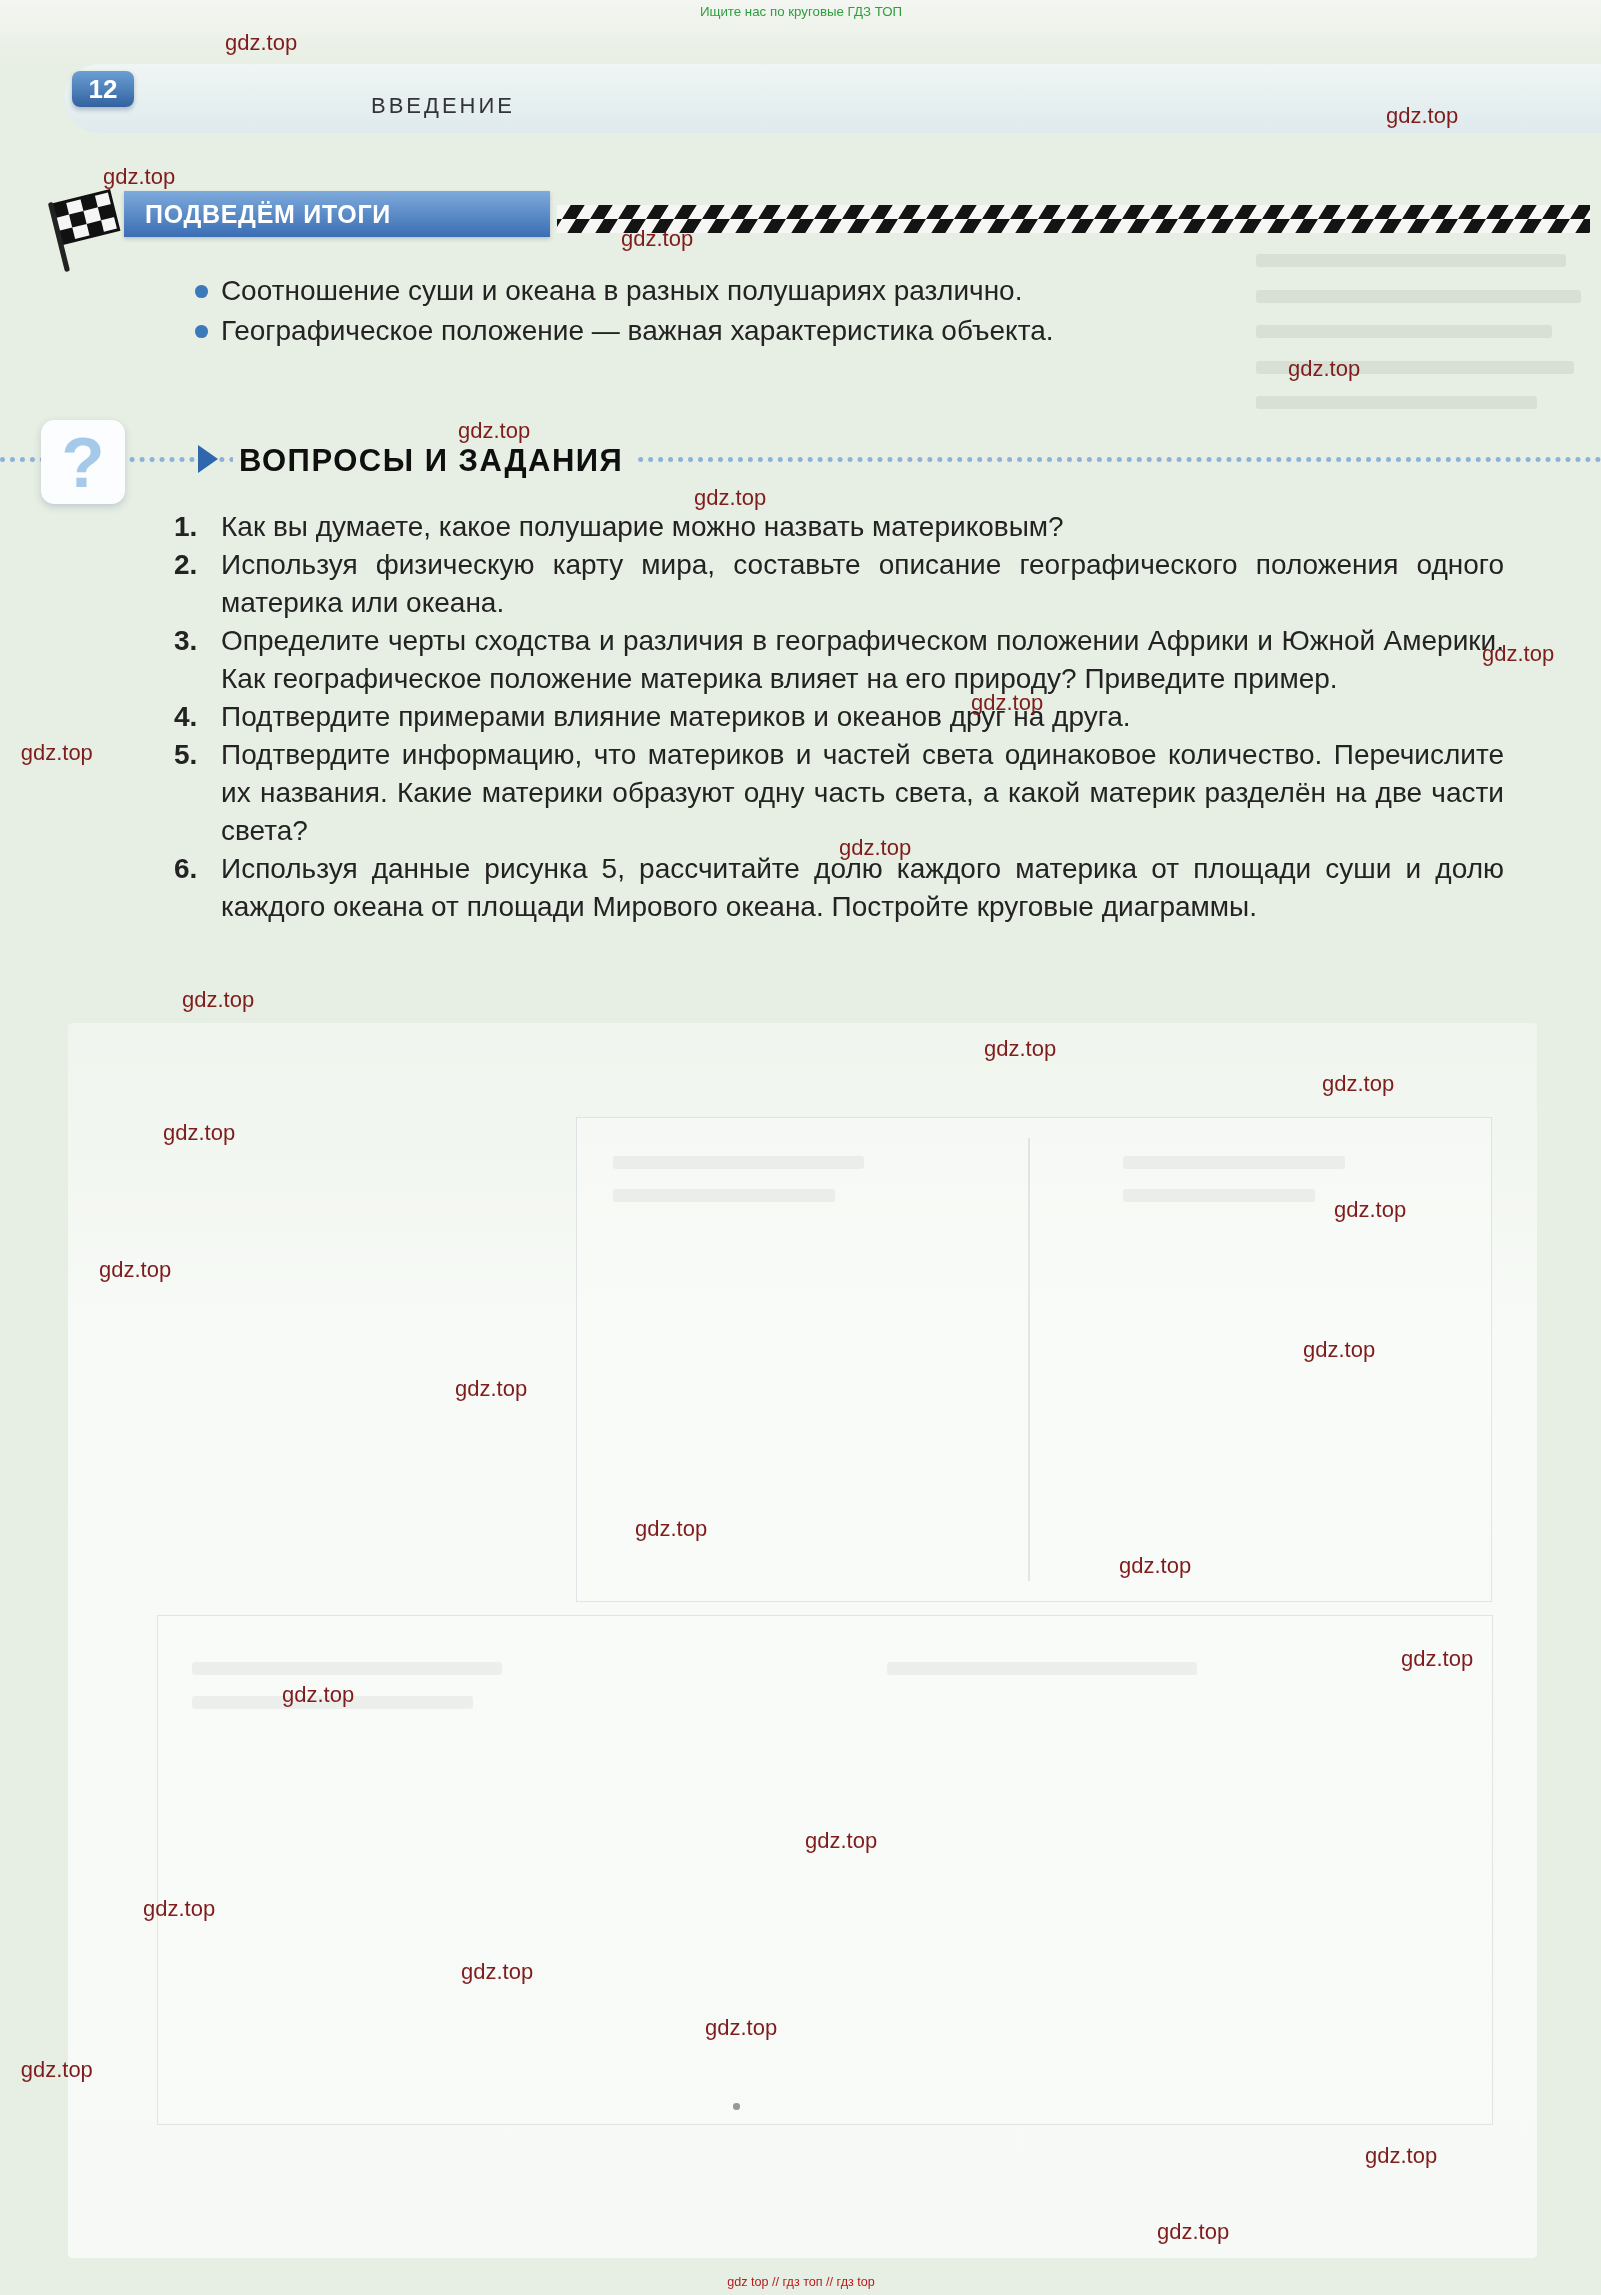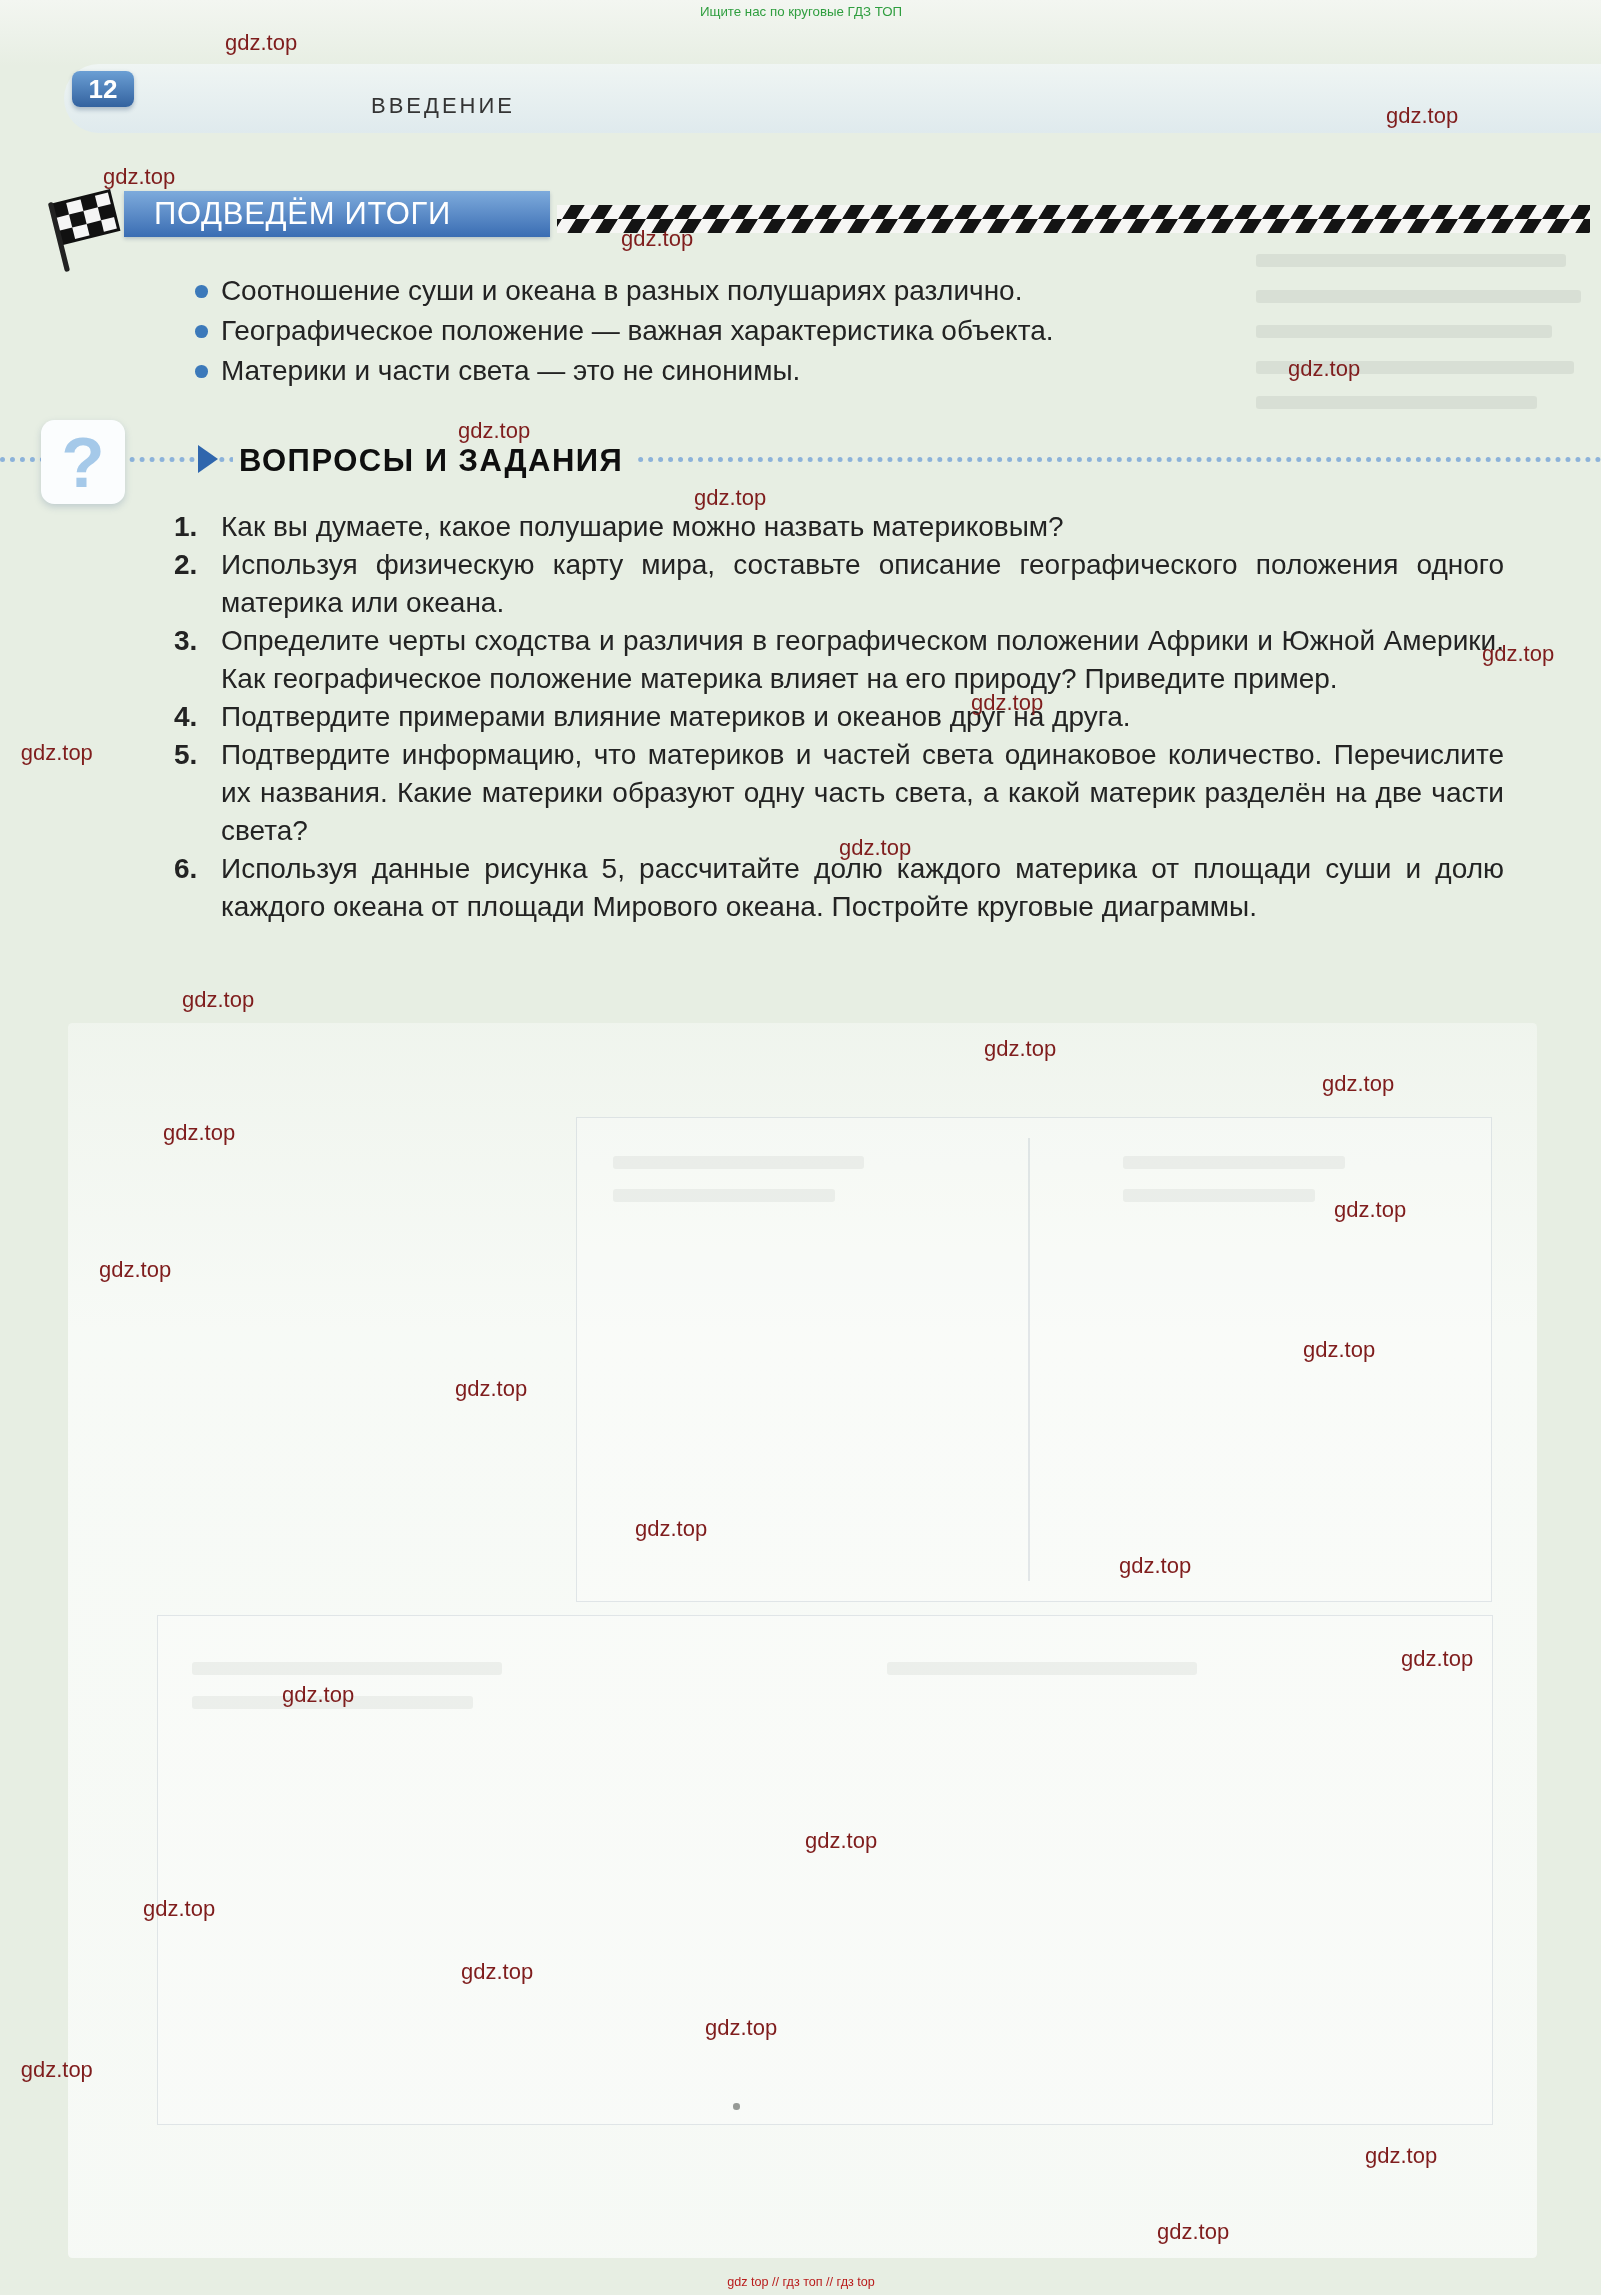--- a/index.html
+++ b/index.html
@@ -24,22 +24,22 @@
     display:flex; align-items:center; justify-content:center;
     box-shadow:0 2.2px 4.4px rgba(40,70,110,.3); z-index:10; }
 
   .chapter { position:absolute; left:371px; top:93px; font-size:22px; letter-spacing:3px;
     color:#343434; z-index:10; }
 
   .flag-icon { position:absolute; left:40px; top:183px; width:89px; height:89px; z-index:10; }
 
   .summary-title { position:absolute; left:124px; top:191px; width:426px; height:46px;
     background:linear-gradient(180deg,#7eabdc 0%, #3a6db3 100%);
-    color:#ffffff; font-weight:normal; font-size:31px; letter-spacing:0.7px;
-    display:flex; align-items:center; padding-left:30px;
+    color:#ffffff; font-weight:bold; font-size:25px; letter-spacing:0.7px;
+    display:flex; align-items:center; padding-left:21px;
     box-shadow:0 1.5px 3.7px rgba(40,70,110,.25); z-index:9; }
 
   .banner { position:absolute; left:557px; top:205px; width:1033px; height:28px;
     overflow:hidden; z-index:8; }
   .banner-inner { position:absolute; left:-37px; top:0; width:1145px; height:28px;
     background:repeating-conic-gradient(#141414 0% 25%, #f6f6f4 0% 50%);
     background-size:28px 28px; transform:skewX(-32deg); }
 
   .summary-list { position:absolute; left:195px; top:271px; width:1315px; list-style:none; z-index:10; }
   .summary-list li { display:flex; gap:13.3px; font-size:28px; line-height:40px; color:#232323; }
@@ -120,24 +120,20 @@
   </div>
 
   <ul class="summary-list" id="summary-list">
       <li class="summary-item">
         <span class="dot"></span>
         <span class="summary-text">Соотношение суши и океана в разных полушариях различно.</span>
       </li>
       <li class="summary-item">
         <span class="dot"></span>
         <span class="summary-text">Географическое положение — важная характеристика объекта.</span>
-      </li>
-      <li class="summary-item">
-        <span class="dot"></span>
-        <span class="summary-text">Материки и части света — это не синонимы.</span>
       </li>
     </ul>
 
   <div class="dotted"></div>
 
   <div class="q-icon">?</div>
 
   <div class="q-arrow"></div>
 
   <div class="q-title">ВОПРОСЫ И ЗАДАНИЯ</div>

